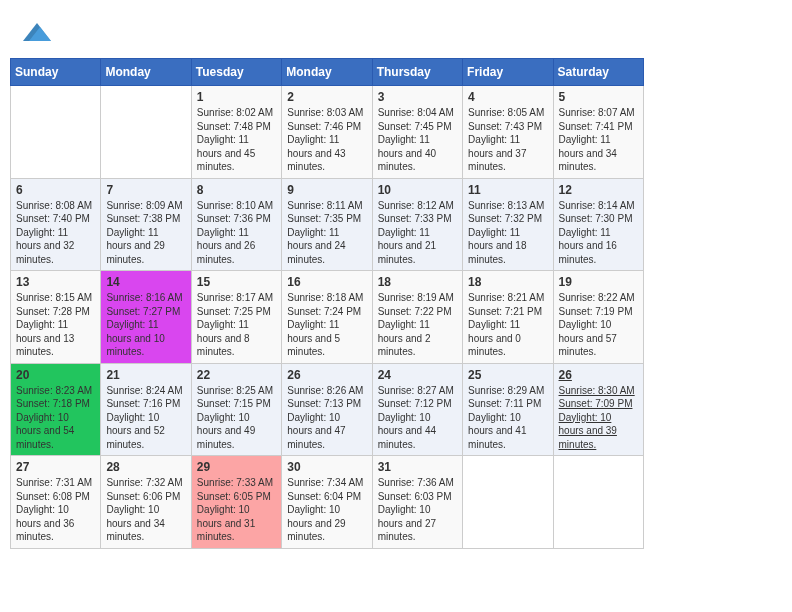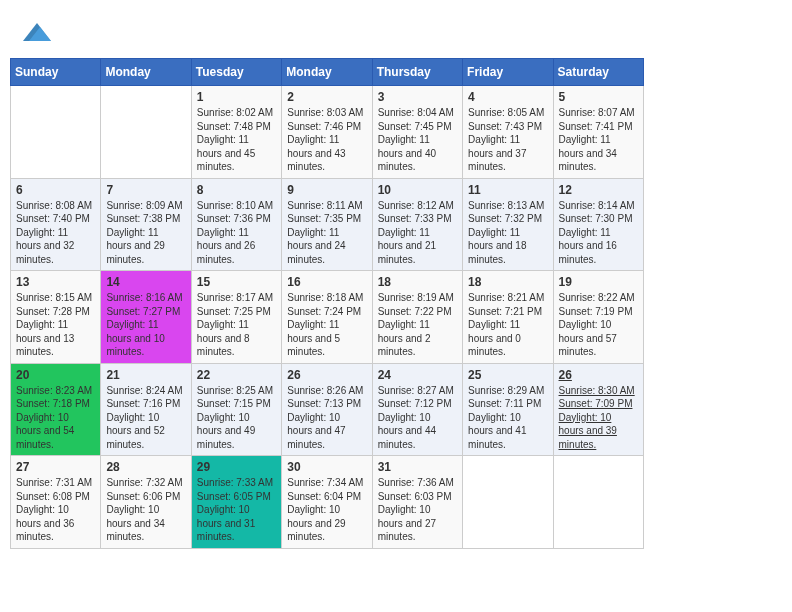--- a/index.html
+++ b/index.html
@@ -252,21 +252,21 @@
         </tr>
         <tr>
           <td style="background: rgb(249, 249, 249);">
             <span class="day-num">27</span>
             <div class="cell-text">Sunrise: 7:31 AM<br>Sunset: 6:08 PM<br>Daylight: 10 hours and 36 minutes.</div>
           </td>
           <td style="background: rgb(249, 249, 249);">
             <span class="day-num">28</span>
             <div class="cell-text">Sunrise: 7:32 AM<br>Sunset: 6:06 PM<br>Daylight: 10 hours and 34 minutes.</div>
           </td>
-          <td style="background: #14b8a6; margin-top: 31px;">
+          <td style="background: #fca5a5; margin-top: 31px;">
             <span class="day-num">29</span>
             <div class="cell-text">Sunrise: 7:33 AM<br>Sunset: 6:05 PM<br>Daylight: 10 hours and 31 minutes.</div>
           </td>
           <td style="background: rgb(249, 249, 249);">
             <span class="day-num">30</span>
             <div class="cell-text">Sunrise: 7:34 AM<br>Sunset: 6:04 PM<br>Daylight: 10 hours and 29 minutes.</div>
           </td>
           <td style="background: rgb(249, 249, 249);">
             <span class="day-num">31</span>
             <div class="cell-text">Sunrise: 7:36 AM<br>Sunset: 6:03 PM<br>Daylight: 10 hours and 27 minutes.</div>

